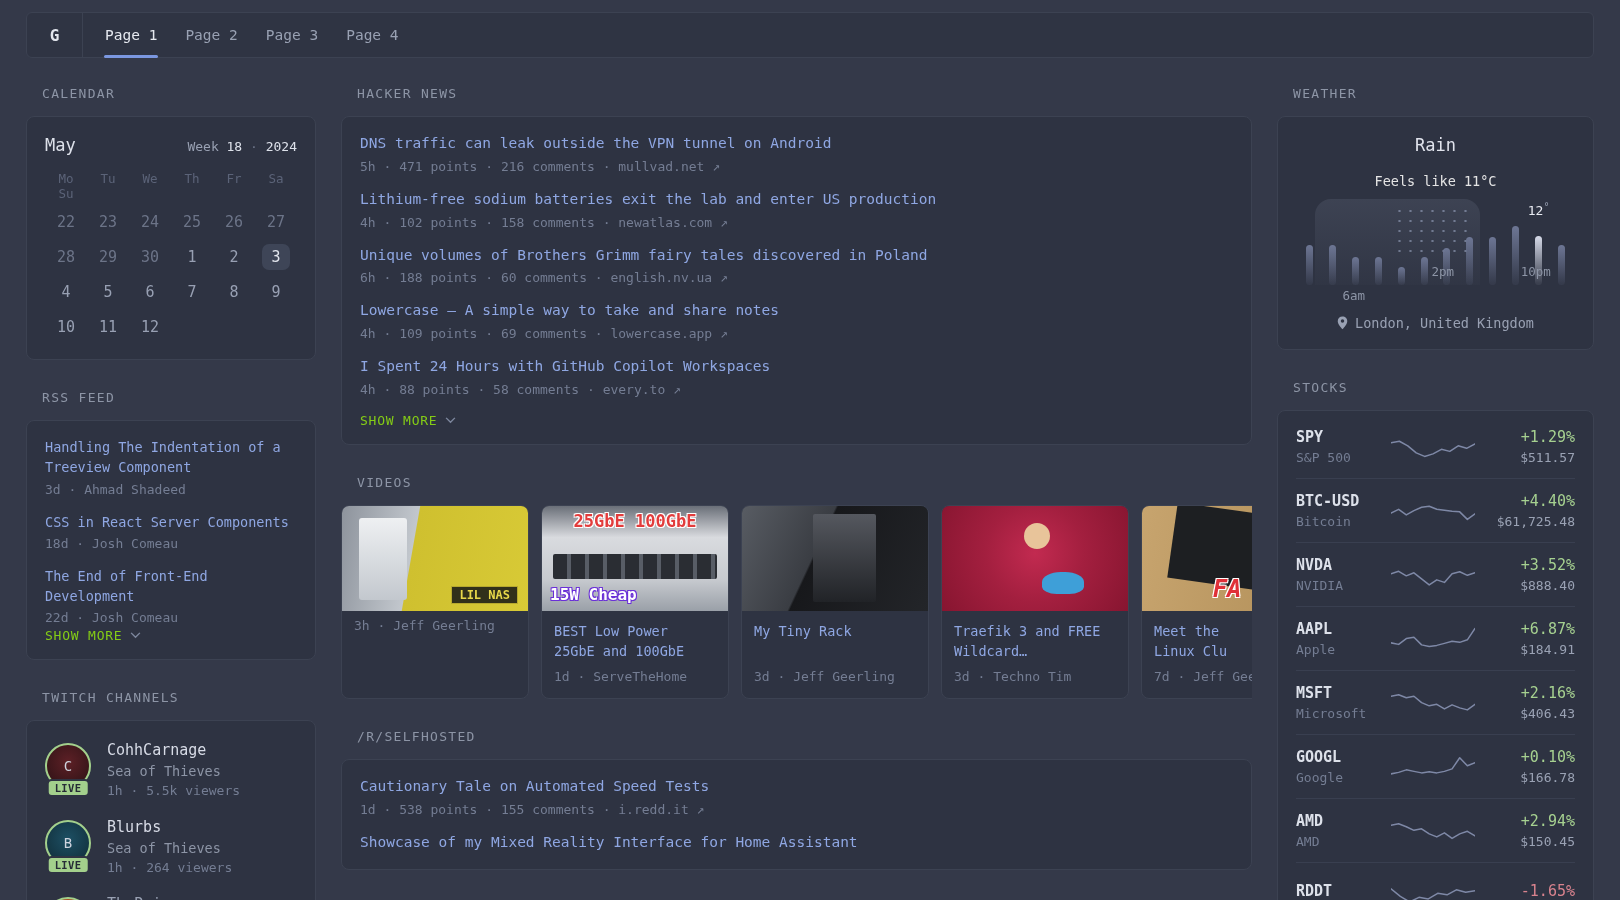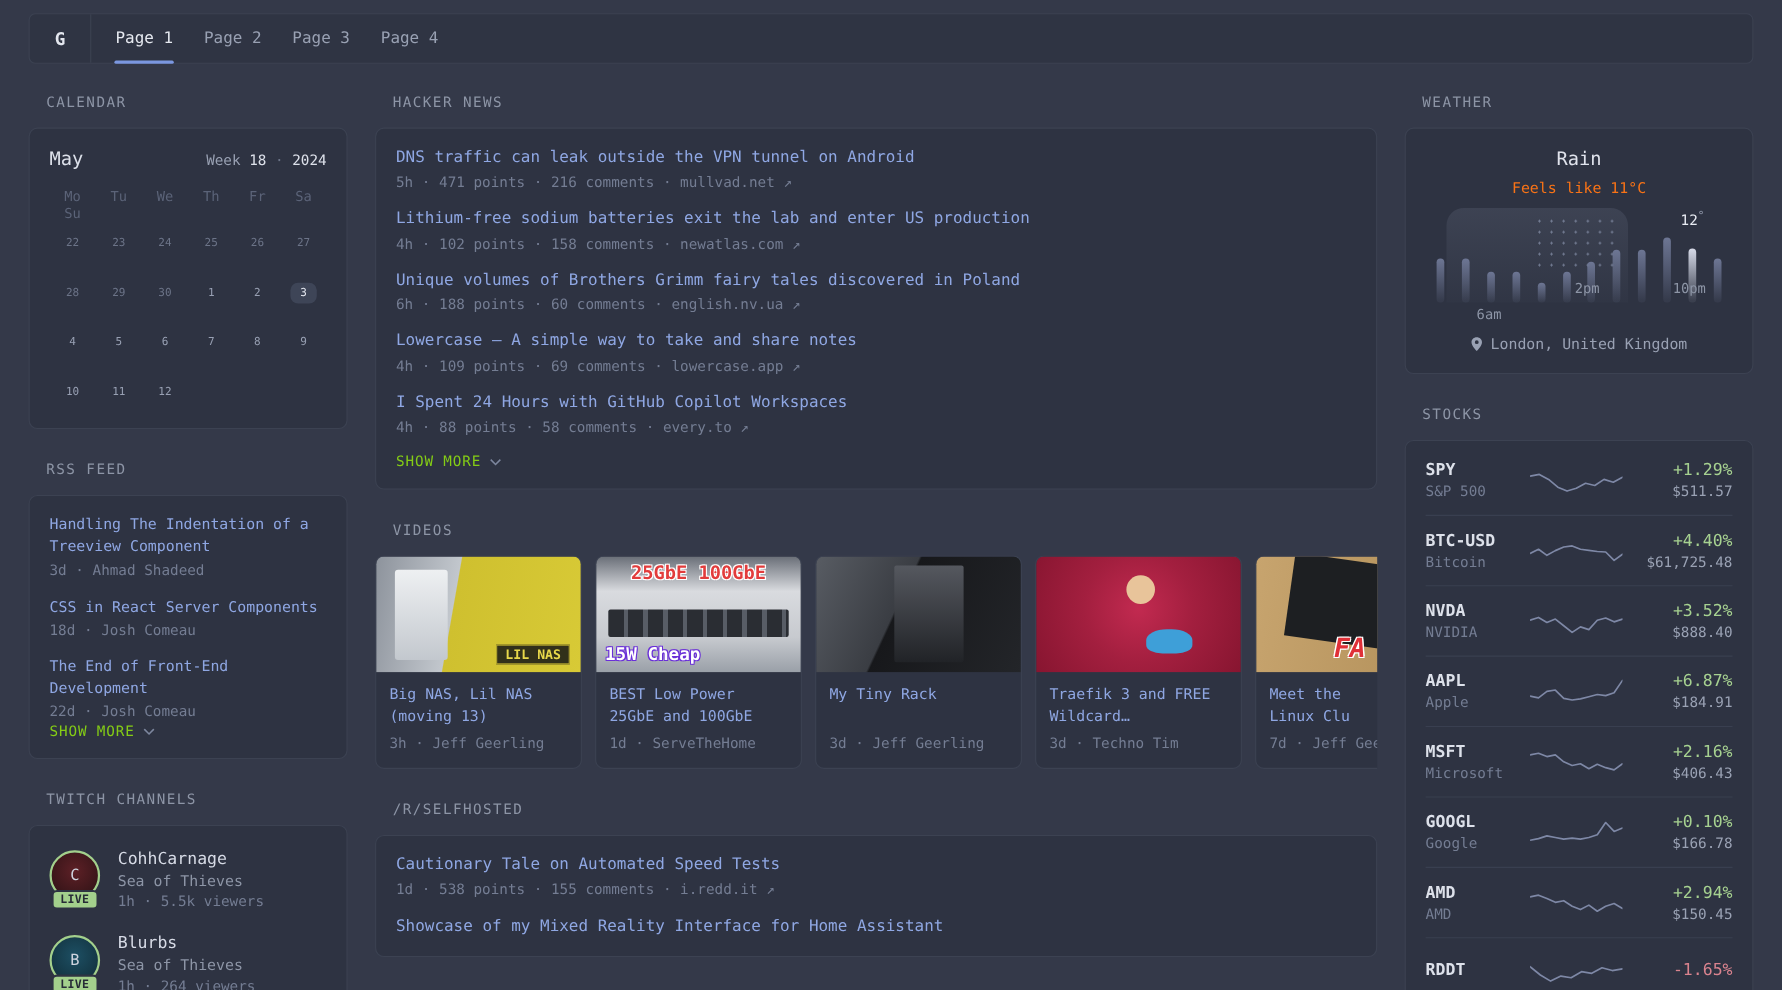--- a/index.html
+++ b/index.html
@@ -38,21 +38,21 @@
   .chev{width:11px;height:7px;display:inline-block}
   
   .calendar-card{padding:18px}
   .cal-header{display:flex;justify-content:space-between;align-items:baseline}
   .cal-month{font-size:17px;color:#dde1ea}
   .cal-week{font-size:13px;color:#99a1b3}
   .cal-week .b{color:#dde1ea}
   .cal-week .dot{color:#6b7387}
   .cal-grid{display:grid;grid-template-columns:repeat(6,1fr);text-align:center}
   .cal-dow{margin-top:16px;font-size:12.5px;color:var(--faint)}
-  .cal-days{margin-top:6px;font-size:10px;color:#98a0b3;row-gap:16px}
+  .cal-days{margin-top:6px;font-size:15px;color:#98a0b3;row-gap:6px}
   .cal-day{height:29px;display:flex;align-items:center;justify-content:center;cursor:default}
   .cal-day.out{color:#6c7488}
   .cal-day.today span{background:#3e4557;color:#e4e7ef;border-radius:7px;padding:4px 9px}
   
   .tw-list{display:flex;flex-direction:column;gap:20px;padding-top:4px}
   .tw-row{display:flex;gap:16px;align-items:flex-start;cursor:pointer}
   .tw-avatar{position:relative;flex:none;width:46px;height:46px;margin-top:2px}
   .tw-avatar .img{width:46px;height:46px;border-radius:50%;border:2px solid #a3d08c;display:flex;align-items:center;justify-content:center;font-size:14px;color:#cfd4df}
   .live{position:absolute;left:50%;bottom:-8px;transform:translateX(-50%);background:#a3d08c;color:#262b36;font-size:10.5px;font-weight:bold;padding:1px 6px;border-radius:5px;border:2px solid var(--card);letter-spacing:.03em}
   .tw-name{font-size:15px;color:#d7dbe6}
@@ -76,21 +76,21 @@
   .th-rack::before{content:"";position:absolute;left:38%;top:8%;width:34%;height:84%;border-radius:2px;background:linear-gradient(180deg,#55585f,#212327)}
   .th-traefik{background:radial-gradient(circle at 50% 45%,#c22a50 0%,#a31f3f 45%,#871530 100%)}
   .th-traefik::before{content:"";position:absolute;top:16%;left:44%;width:26px;height:26px;border-radius:50%;background:#e8c49a}
   .th-traefik::after{content:"";position:absolute;left:54%;bottom:16%;width:42px;height:22px;border-radius:45% 45% 35% 35%;background:#3e9fd8}
   .th-pcb{background:linear-gradient(100deg,#c7a46e 0%,#b08e58 100%)}
   .th-pcb::before{content:"";position:absolute;left:16%;top:4%;width:62%;height:72%;background:#1d1f22;transform:rotate(8deg)}
   .ov-fa{position:absolute;bottom:8px;left:38%;color:#e03038;font-size:24px;font-weight:bold;font-style:italic;text-shadow:1px 1px 0 #fff,-1px -1px 0 #fff,1px -1px 0 #fff,-1px 1px 0 #fff}
   
   .weather-card{padding:18px 20px;text-align:center}
   .w-cond{font-size:17px;color:#e0e3ec}
-  .w-feels{font-size:13.5px;color:#f97316;margin-top:8px}
+  .w-feels{font-size:13.5px;color:#e5e5e5;margin-top:18px}
   .w-chart{position:relative;height:104px;margin-top:10px}
   .w-panel{position:absolute;left:6%;width:60%;top:0;bottom:18px;background:linear-gradient(180deg,rgba(170,180,205,.12),rgba(170,180,205,.02));border-radius:16px 16px 0 0}
   .w-dots{position:absolute;right:4%;top:8%;width:48%;height:58%;background-image:radial-gradient(rgba(160,172,200,.55) 1.1px,transparent 1.2px);background-size:11px 10px}
   .w-bars{position:absolute;left:0;right:0;top:0;bottom:18px;display:grid;grid-template-columns:repeat(12,1fr);align-items:end}
   .w-bar{width:7px;margin:0 auto;border-radius:4px;background:linear-gradient(180deg,#6d7694 0%,rgba(109,118,148,.12) 96%)}
   .w-bar.hl{background:linear-gradient(180deg,#d6dae8 0%,rgba(214,218,232,.08) 96%)}
   .w-times{position:absolute;left:0;right:0;bottom:0;display:grid;grid-template-columns:repeat(12,1fr);font-size:12.5px;color:#8d95a6}
   .w-max{position:absolute;top:2px;transform:translateX(-50%);font-size:13px;color:#e8ebf2}
   .w-max sup{color:#9aa2b4;font-size:10px}
   .w-loc{display:flex;justify-content:center;align-items:center;gap:7px;margin-top:12px;color:#99a1b3;font-size:13.5px;cursor:pointer}
@@ -312,21 +312,20 @@
         </div>
       </div>
 
       <div class="section">
         <h2 class="section-title">VIDEOS</h2>
         <div class="videos-row" id="videos-row">
             <div class="video-card">
               <div class="thumb th-nas">
                 <span class="ov-lilnas">LIL NAS</span>
               </div>
-              <div class="video-title">Big NAS, Lil NAS (moving 13)</div>
               <div class="video-meta">3h · Jeff Geerling</div>
             </div>
             <div class="video-card">
               <div class="thumb th-switch">
                 <span class="ov-top">25GbE 100GbE</span>
                 <span class="ov-bot">15W Cheap</span>
               </div>
               <div class="video-title">BEST Low Power 25GbE and 100GbE Switch…</div>
               <div class="video-meta">1d · ServeTheHome</div>
             </div>

